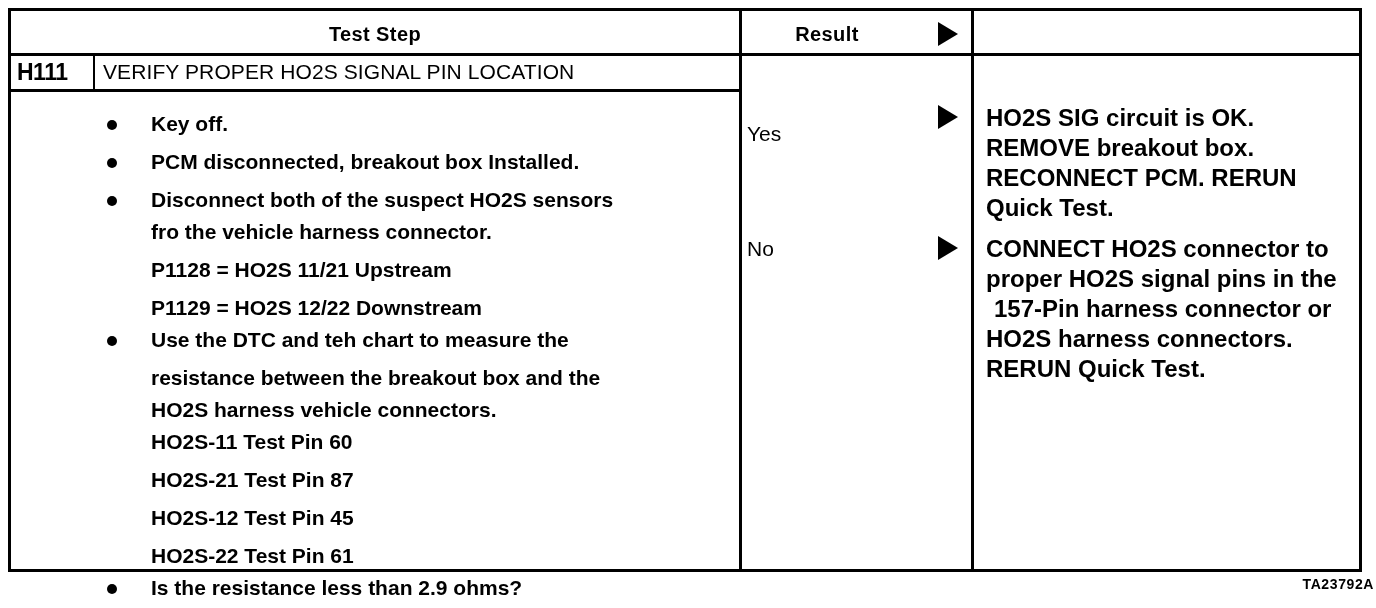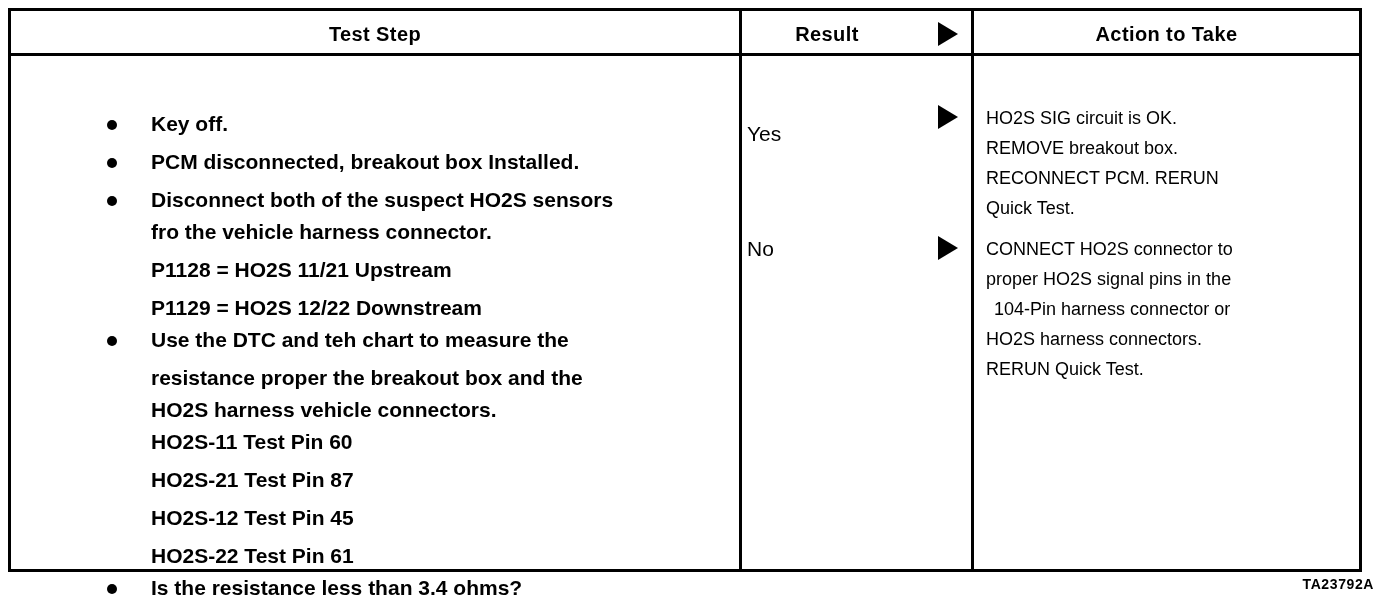--- a/index.html
+++ b/index.html
@@ -176,22 +176,22 @@
   }
   .result-cell.yes { top: 108px; }
   .result-cell.no  { top: 223px; }
 
   
   .action-line {
     position: absolute;
     left: 975px;
     height: 30px;
     line-height: 30px;
-    font-size: 18px;
-    font-weight: normal;
+    font-size: 24px;
+    font-weight: bold;
     white-space: nowrap;
   }
   .action-line.indent { left: 983px; }
 
   
   .fig-code {
     position: absolute;
     right: 14px;
     top: 576px;
     font-size: 14px;
@@ -205,24 +205,29 @@
 <div id="sheet">
 
   <div class="table-frame">
 
     <div class="vdiv result-left"></div>
     <div class="vdiv action-left"></div>
     <div class="hdr-rule"></div>
 
     <div class="col-head test-step">Test Step</div>
     <div class="col-head result">Result</div>
-    <div class="col-head action">Action to Take</div>
 
     <div class="arrow hdr"></div>
 
+    <div class="step-id-row">
+      <div class="id-div"></div>
+      <div class="step-id">H111</div>
+      <div class="step-title">VERIFY PROPER HO2S SIGNAL PIN LOCATION</div>
+      <div class="bottom-rule"></div>
+    </div>
 
     <div class="step-body" id="step-body">
         <div class="step-line" style="top: 14px;">
           <span class="bullet"></span>
           <span class="txt">Key off.</span>
         </div>
         <div class="step-line" style="top: 52px;">
           <span class="bullet"></span>
           <span class="txt">PCM disconnected, breakout box Installed.</span>
         </div>
@@ -237,57 +242,57 @@
           <span class="txt">P1128 = HO2S 11/21 Upstream</span>
         </div>
         <div class="step-line cont" style="top: 198px;">
           <span class="txt">P1129 = HO2S 12/22 Downstream</span>
         </div>
         <div class="step-line" style="top: 230px;">
           <span class="bullet"></span>
           <span class="txt">Use the DTC and teh chart to measure the</span>
         </div>
         <div class="step-line cont" style="top: 268px;">
-          <span class="txt">resistance proper the breakout box and the</span>
+          <span class="txt">resistance between the breakout box and the</span>
         </div>
         <div class="step-line cont" style="top: 300px;">
           <span class="txt">HO2S harness vehicle connectors.</span>
         </div>
         <div class="step-line cont" style="top: 332px;">
           <span class="txt">HO2S-11 Test Pin 60</span>
         </div>
         <div class="step-line cont" style="top: 370px;">
           <span class="txt">HO2S-21 Test Pin 87</span>
         </div>
         <div class="step-line cont" style="top: 408px;">
           <span class="txt">HO2S-12 Test Pin 45</span>
         </div>
         <div class="step-line cont" style="top: 446px;">
           <span class="txt">HO2S-22 Test Pin 61</span>
         </div>
         <div class="step-line" style="top: 478px;">
           <span class="bullet"></span>
-          <span class="txt">Is the resistance less than 3.4 ohms?</span>
+          <span class="txt">Is the resistance less than 2.9 ohms?</span>
         </div>
       </div>
 
     <div class="result-cell yes">Yes</div>
     <div class="result-cell no">No</div>
 
     <div class="arrow yes"></div>
     <div class="arrow no"></div>
 
     <div id="action-body">
         <div class="action-line" style="top: 92px;">HO2S SIG circuit is OK.</div>
         <div class="action-line" style="top: 122px; text-align: center;">REMOVE breakout box.</div>
         <div class="action-line" style="top: 152px;">RECONNECT PCM. RERUN</div>
         <div class="action-line" style="top: 182px; text-align: center;">Quick Test.</div>
         <div class="action-line" style="top: 223px;">CONNECT HO2S connector to</div>
         <div class="action-line" style="top: 253px;">proper HO2S signal pins in the</div>
-        <div class="action-line indent" style="top: 283px;">104-Pin harness connector or</div>
+        <div class="action-line indent" style="top: 283px;">157-Pin harness connector or</div>
         <div class="action-line" style="top: 313px;">HO2S harness connectors.</div>
         <div class="action-line" style="top: 343px;">RERUN Quick Test.</div>
       </div>
 
   </div>
 
   <div class="fig-code">TA23792A</div>
 
 </div>
 

